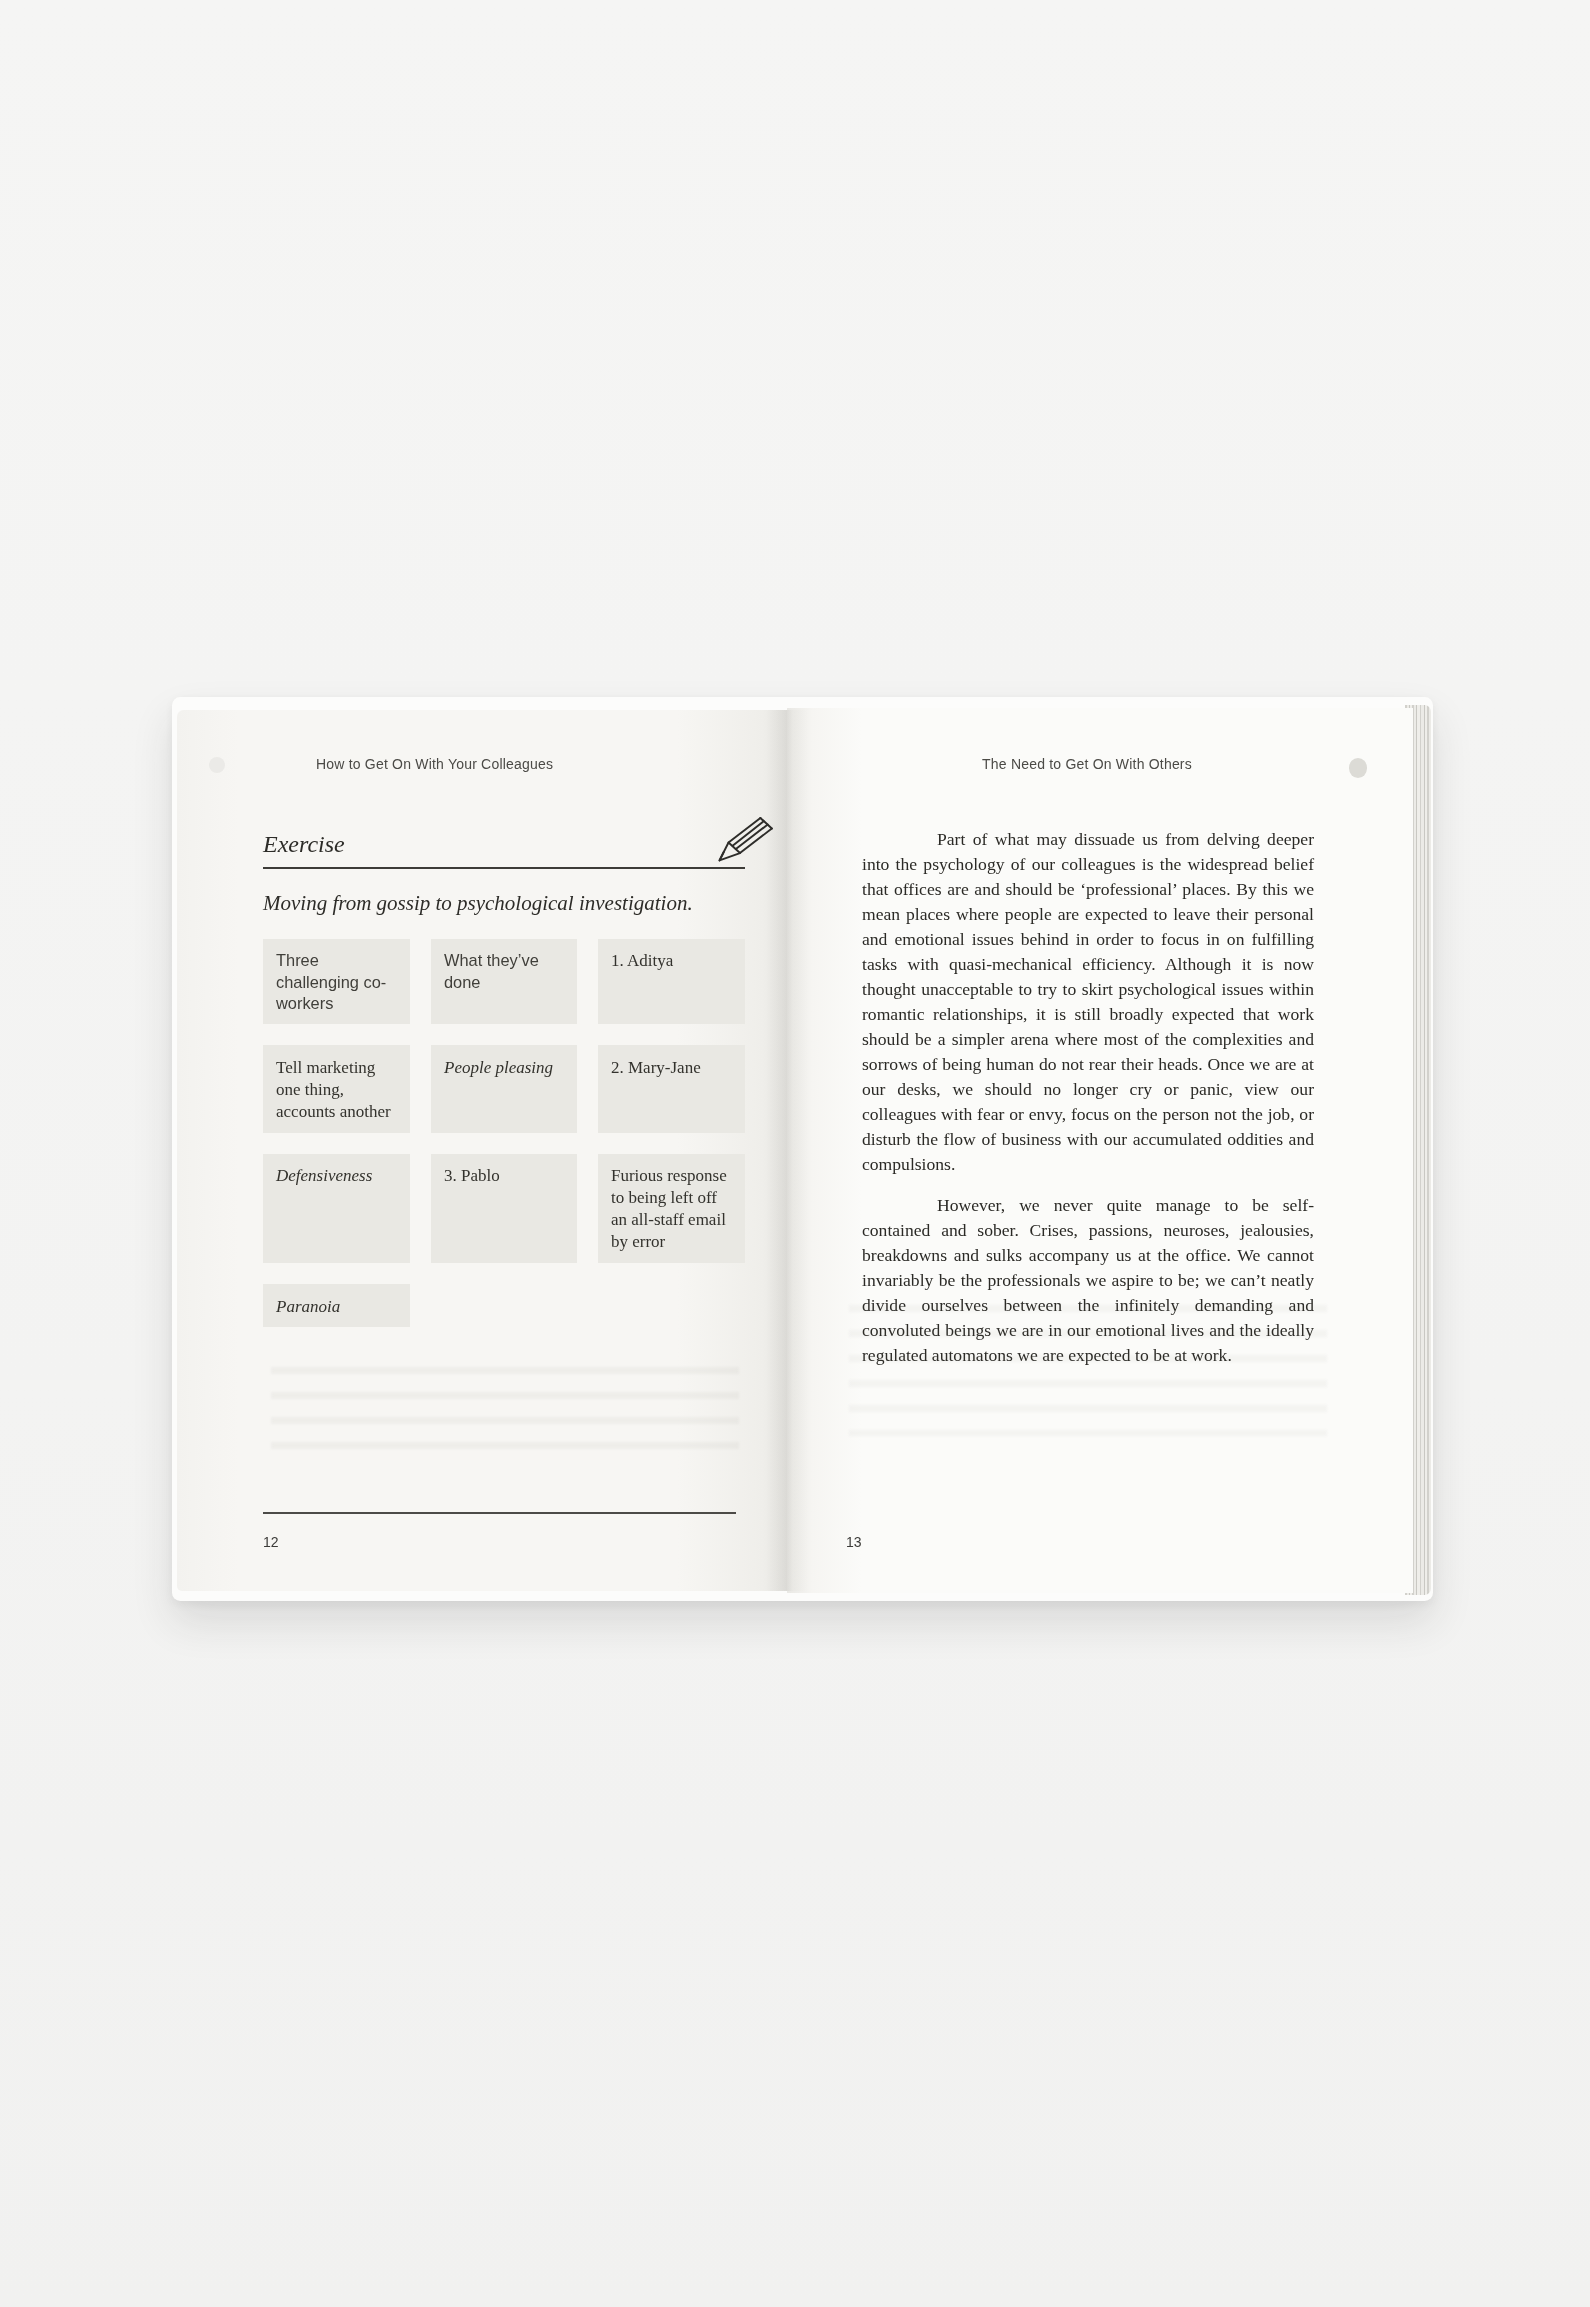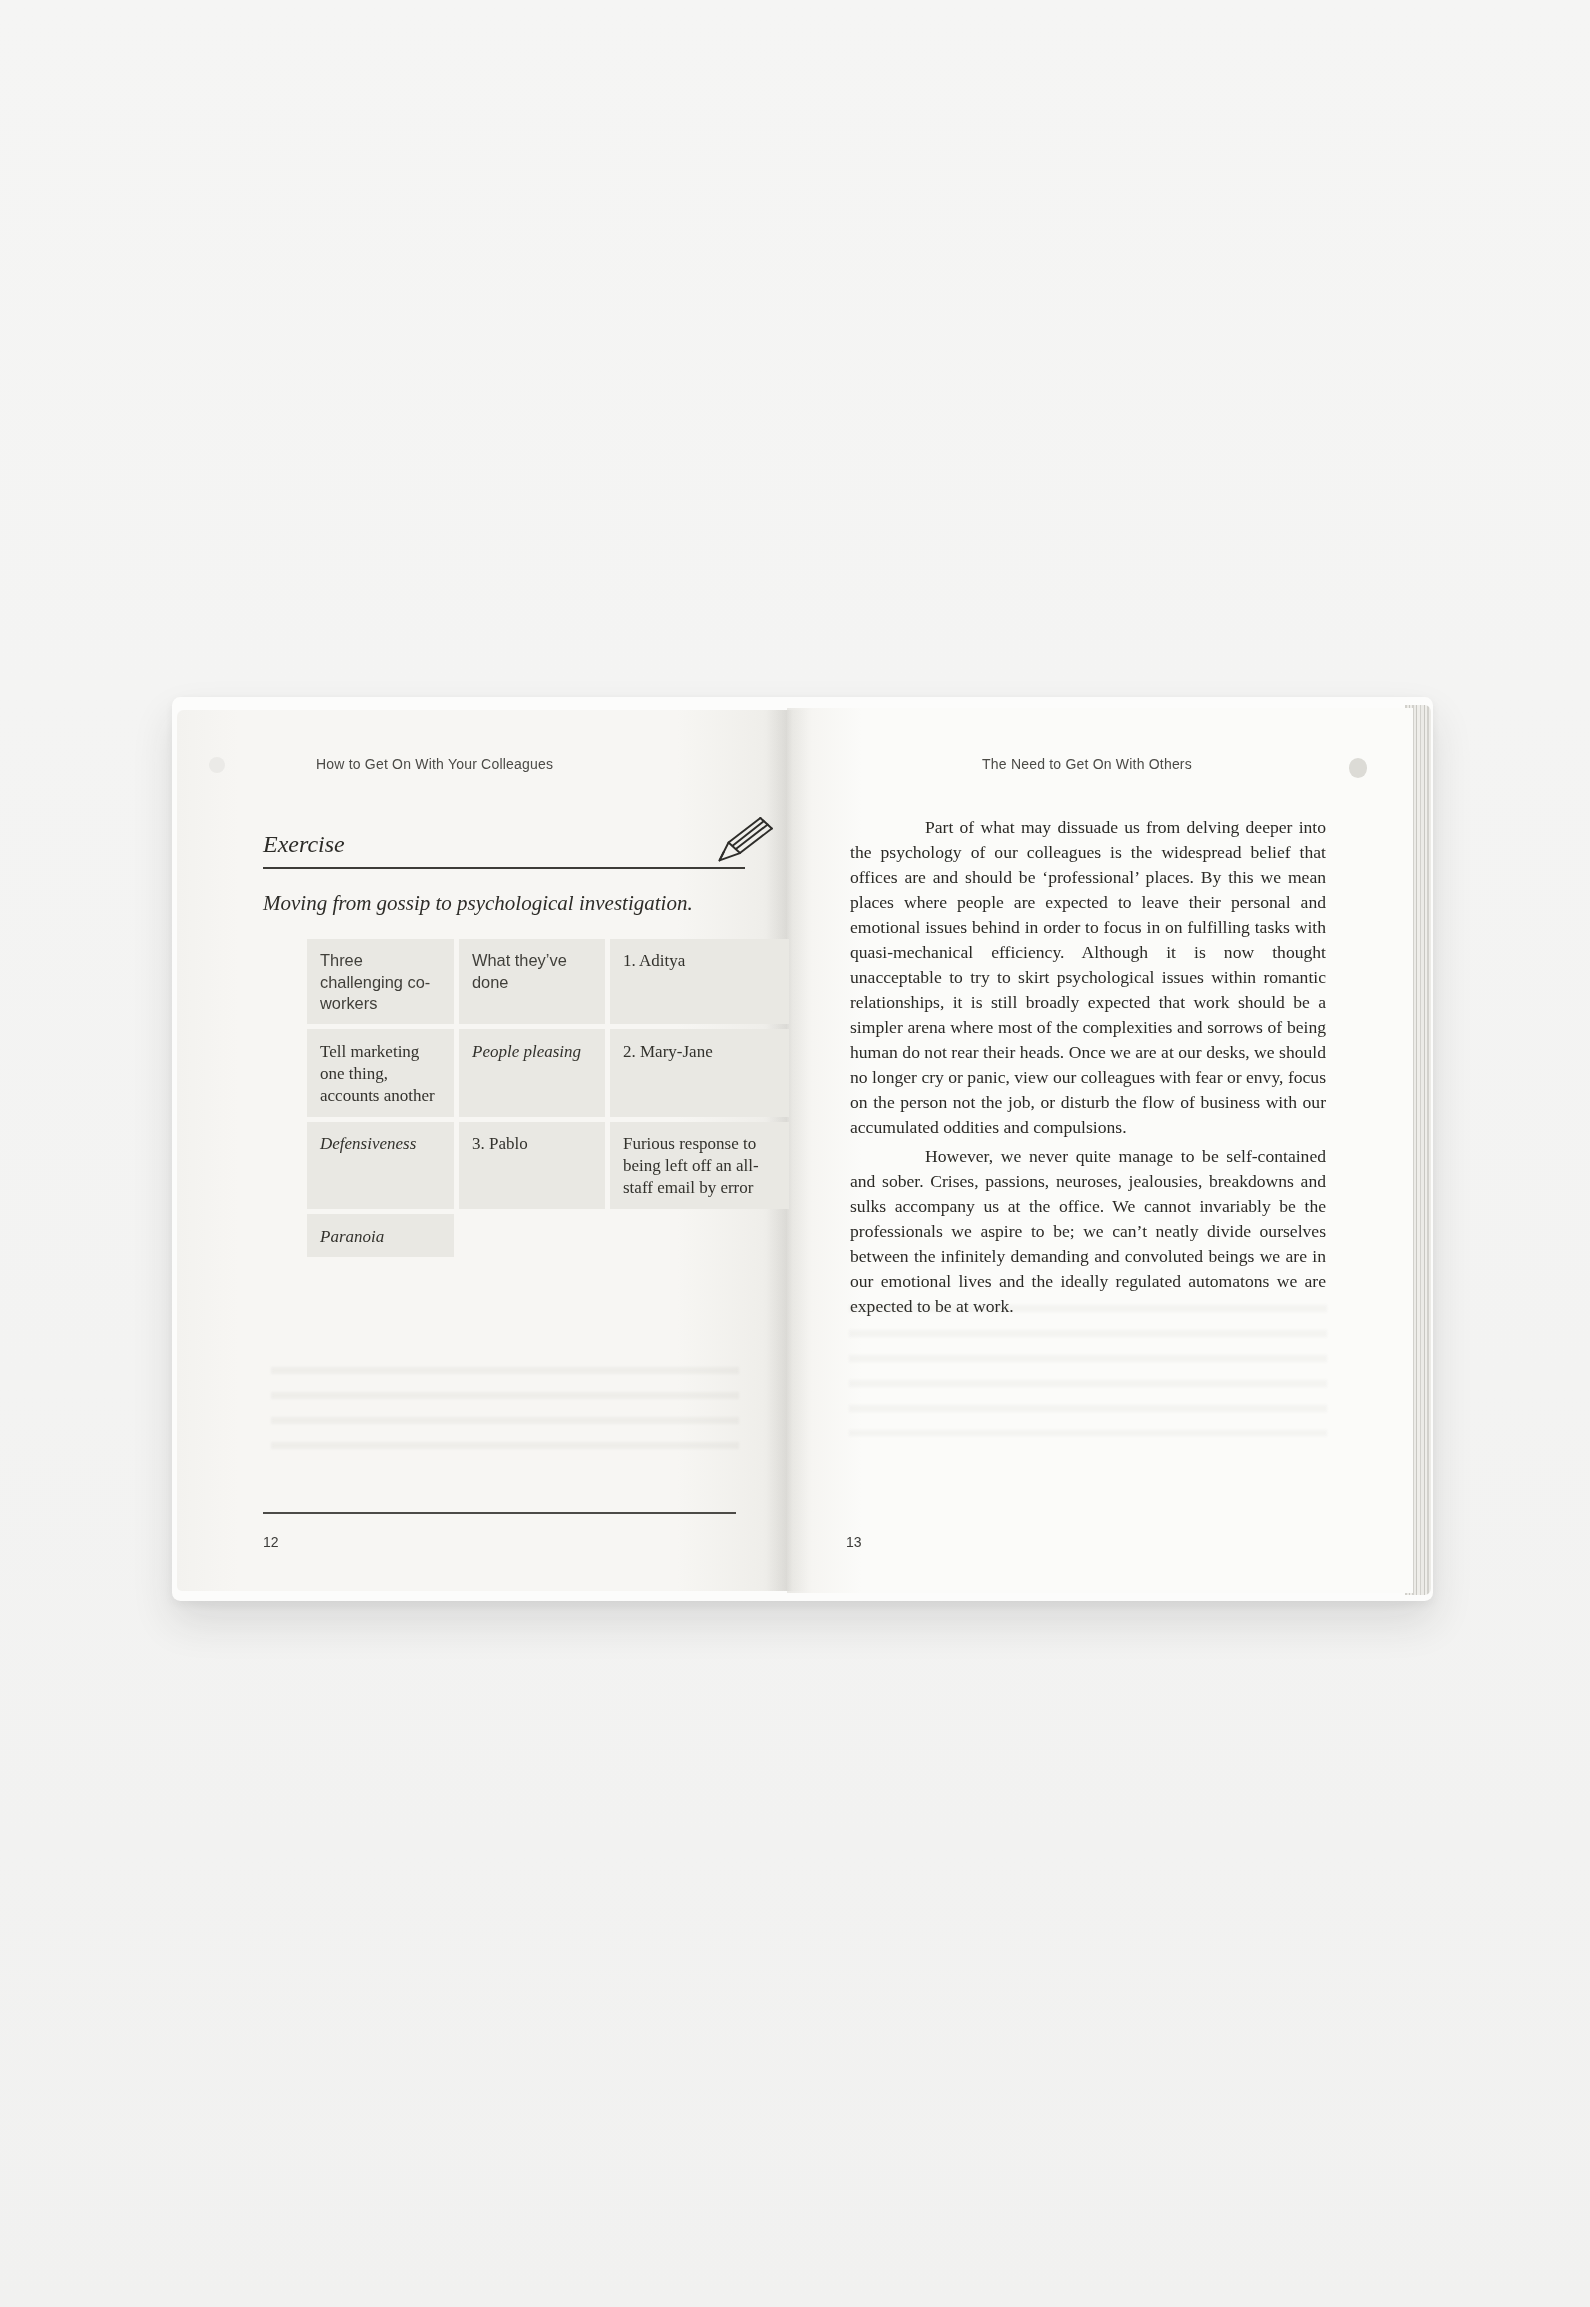--- a/index.html
+++ b/index.html
@@ -56,38 +56,38 @@
 
   .subtitle{
     position:absolute;
     font-family:"Liberation Serif",serif;font-style:italic;
     font-size:21px;color:#2d2c28;
   }
 
   .table{
     position:absolute;display:grid;
     grid-template-columns:147px 146px 1fr;
-    grid-auto-rows:min-content;gap:5px;margin-left:44px;
+    grid-auto-rows:min-content;gap:21px;
   }
   .cell{
     background:#e9e8e3;padding:11.4px 13px 9.8px 13px;
     color:#33322d;line-height:1.3;
   }
   .cell.head{font-family:"Liberation Sans",sans-serif;font-size:16.4px;color:#403f3a;min-height:59px;}
   .cell.name{font-family:"Liberation Serif",serif;font-size:17px;}
   .cell.done{font-family:"Liberation Serif",serif;font-size:17px;}
   .cell.trait{font-family:"Liberation Serif",serif;font-style:italic;font-size:17px;}
 
   .body-text{
     position:absolute;
     font-family:"Liberation Serif",serif;
     font-size:17.6px;line-height:25px;color:#2b2a26;
     text-align:justify;
   }
-  .body-text p{margin:4px;text-indent:75px;}
+  .body-text p{margin:16px;text-indent:75px;}
 
   .footer-rule{position:absolute;height:1.6px;background:#4c4b47;}
   .page-number{position:absolute;font-size:14px;color:#3c3b38;}
 
   .ghost{
     position:absolute;opacity:.5;filter:blur(1.6px);
     background:repeating-linear-gradient(180deg,
       rgba(125,122,112,0.14) 0px, rgba(125,122,112,0.14) 7.4px,
       rgba(125,122,112,0)   7.4px, rgba(125,122,112,0)   25px);
   }

